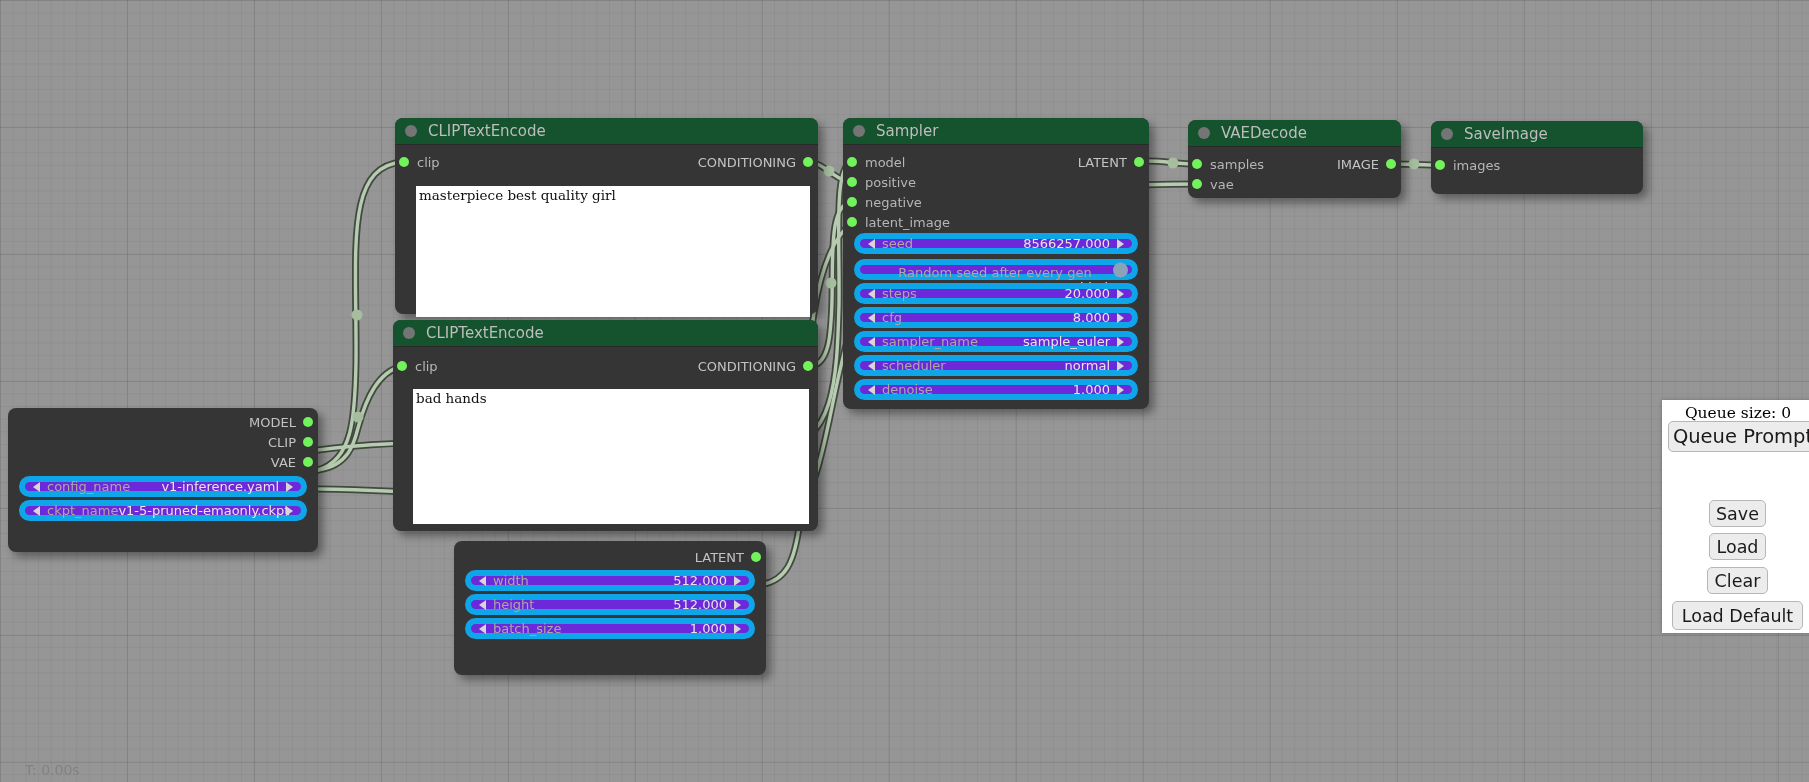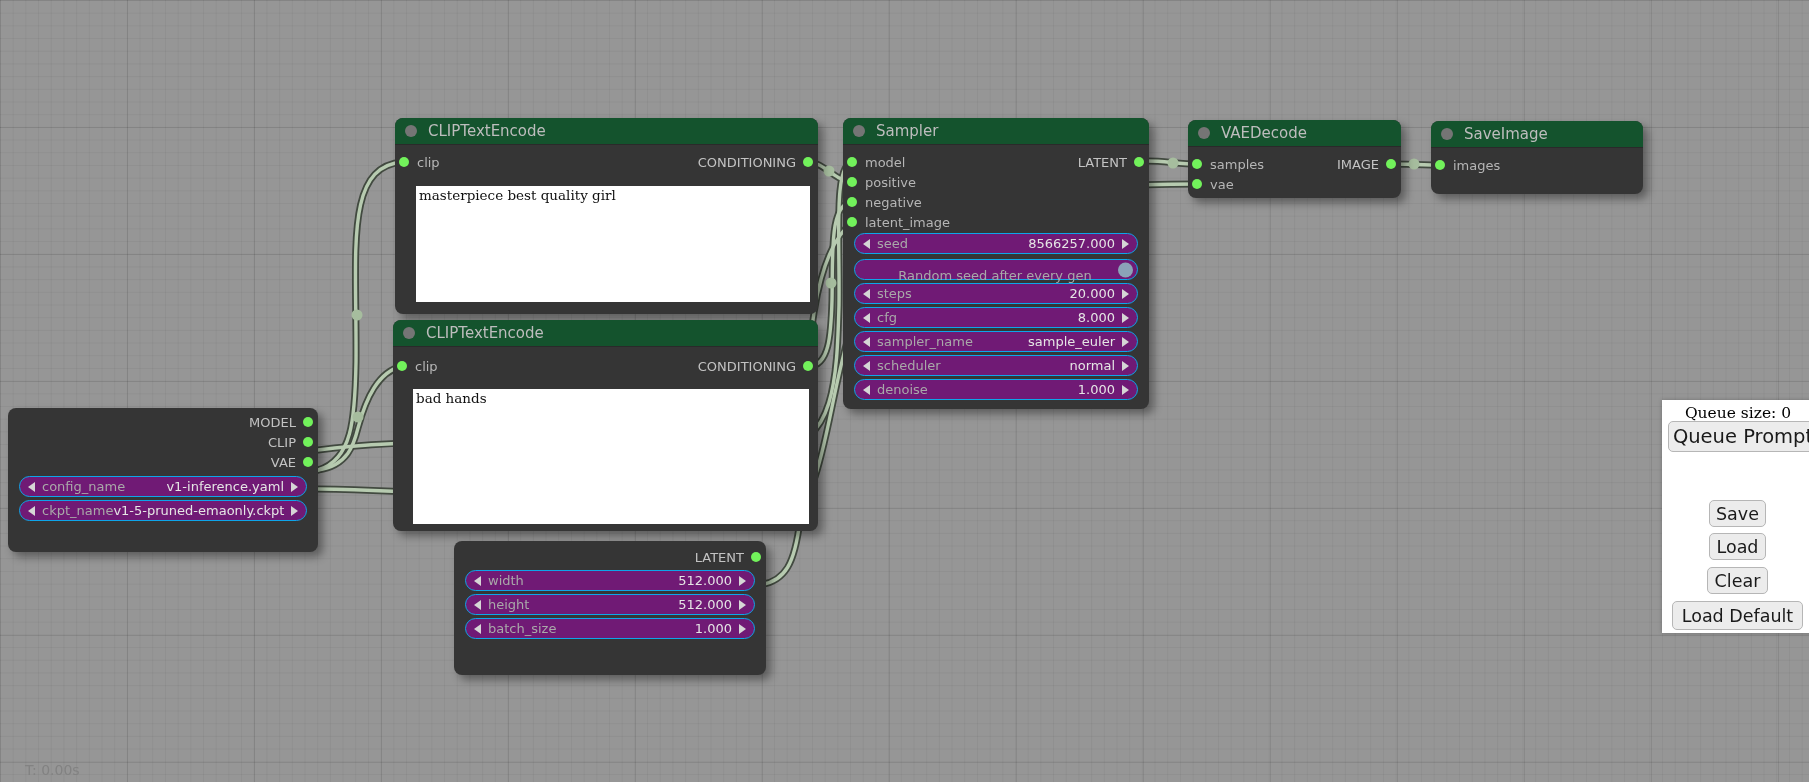--- a/index.html
+++ b/index.html
@@ -20,23 +20,23 @@
   .ntitle{height:27px;background:#14532d;border-radius:8px 8px 0 0;display:flex;align-items:center;
           padding:0 10px;border-bottom:1px solid #2a2a2a;box-sizing:border-box;}
   .tdot{width:12px;height:12px;border-radius:50%;background:#757575;margin-right:11px;flex:none;}
   .ttext{font-size:15px;color:#bdbdbd;white-space:nowrap;}
   .nbody{position:relative;}
   .srow{position:relative;height:20px;display:flex;align-items:center;font-size:13px;color:#b6b6b6;}
   .pin{width:10px;height:10px;border-radius:50%;background:#72f25b;position:absolute;top:50%;transform:translateY(-50%);}
   .pin.in{left:4px;} .pin.out{right:5px;}
   .inlabel{margin-left:22px;white-space:nowrap;}
   .outlabel{margin-left:auto;margin-right:22px;white-space:nowrap;color:#c3c3c3;}
-  .widget{position:relative;height:21px;margin:3px 11px 0;background:#701a75;border:1px solid #0ea5e9;
+  .widget{position:relative;height:21px;margin:3px 11px 0;background:#6d28d9;border:6px solid #0ea5e9;
           border-radius:12px;display:flex;align-items:center;font-size:13px;color:#a9a9a9;
-          box-sizing:border-box;padding:8px 22px;white-space:nowrap;}
+          box-sizing:border-box;padding:0 22px;white-space:nowrap;}
   .widget .val{margin-left:auto;color:#e5e5e5;}
   .arrow-l,.arrow-r{position:absolute;top:50%;transform:translateY(-50%);width:0;height:0;
           border-top:5px solid transparent;border-bottom:5px solid transparent;}
   .arrow-l{left:8px;border-right:7px solid #d6d6d6;}
   .arrow-r{right:8px;border-left:7px solid #d6d6d6;}
   .toggle{position:absolute;right:4px;top:50%;transform:translateY(-50%);
           width:15px;height:15px;border-radius:50%;background:#8ba3b8;}
   .toggle-widget{padding-right:24px;}
   .ntext{position:absolute;background:#ffffff;color:#101010;border:none;resize:none;box-sizing:border-box;
          font-family:"DejaVu Serif","Liberation Serif",serif;font-size:13.5px;line-height:1.3;
@@ -128,21 +128,21 @@
     <span class="ttext">CLIPTextEncode</span>
   </div>
   <div class="nbody" style="padding-top:7px;">
     <div class="srow">
       <span class="pin in"></span>
       <span class="inlabel">clip</span>
       <span class="outlabel">CONDITIONING</span>
       <span class="pin out"></span>
     </div>
   </div>
-  <textarea class="ntext" style="left: 21px; top: 68px; width: 394px; height: 116px;" spellcheck="false">masterpiece best quality girl</textarea>
+  <textarea class="ntext" style="left: 21px; top: 68px; width: 394px; height: 131px;" spellcheck="false">masterpiece best quality girl</textarea>
 </div>
 
 <div class="node" style="left:393px;top:320px;width:425px;height:211px;">
   <div class="ntitle">
     <span class="tdot"></span>
     <span class="ttext">CLIPTextEncode</span>
   </div>
   <div class="nbody" style="padding-top:9px;">
     <div class="srow">
       <span class="pin in"></span>

